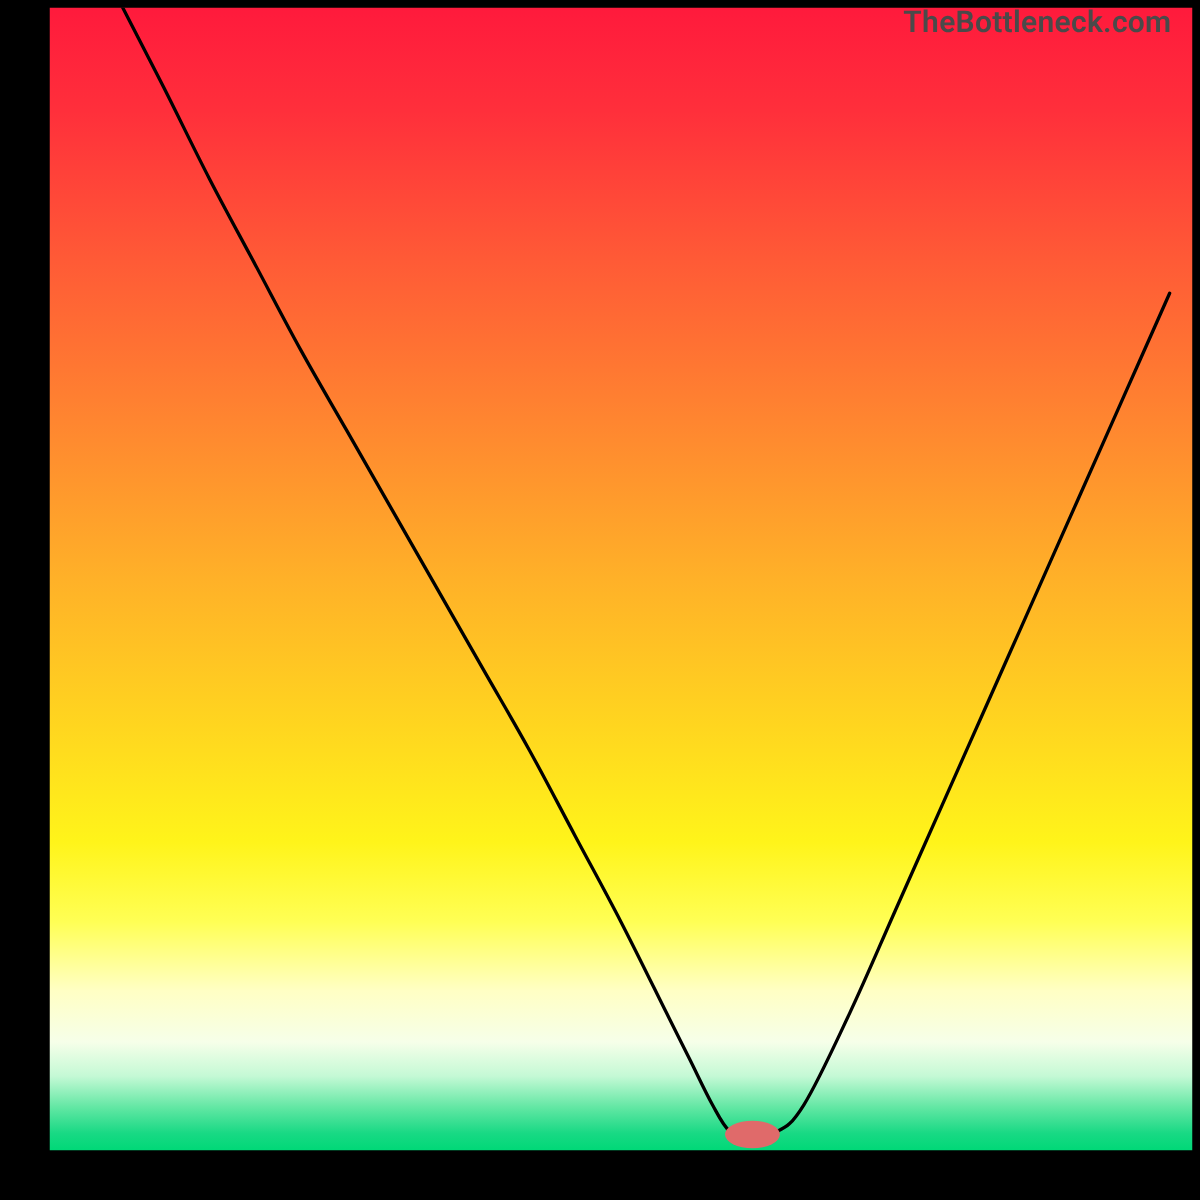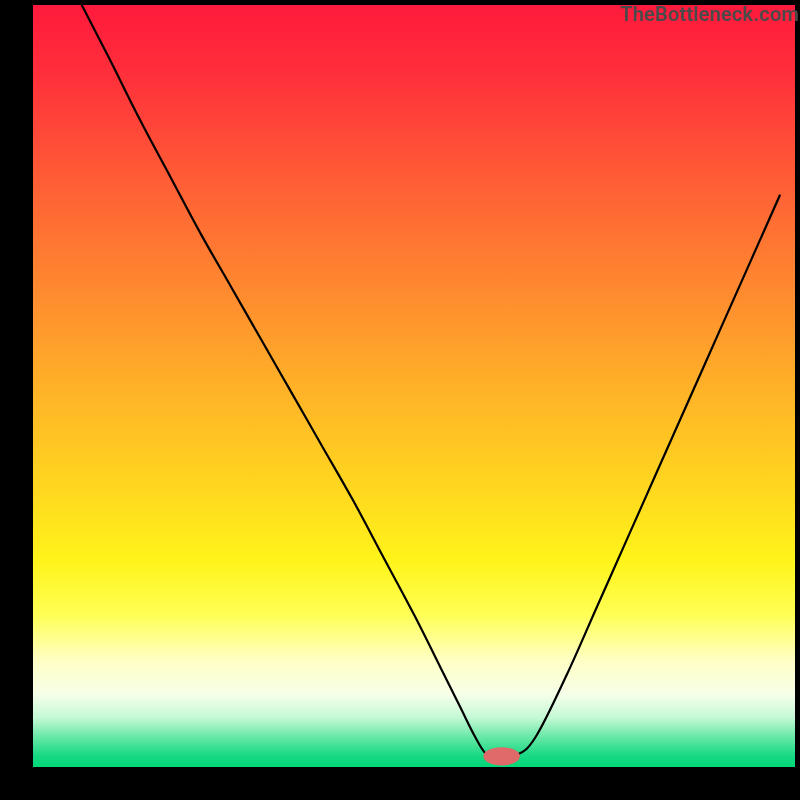--- a/index.html
+++ b/index.html
@@ -51,14 +51,14 @@
           <stop offset="96.2%" stop-color="#63e7a4"></stop>
           <stop offset="98.5%" stop-color="#18d984"></stop>
           <stop offset="100%" stop-color="#00d877"></stop>
         </linearGradient>
       </defs>
       <rect x="0" y="0" width="762" height="762" fill="url(#bg-grad)"></rect>
       <path d="M 48.768 0 C 53.70576 9.601199999999984, 65.77584 32.765999999999906, 76.2 53.33999999999992 C 86.62416 73.91399999999993, 95.70720000000001 93.04020000000007, 106.68 114.30000000000007 C 117.6528 135.55980000000008, 126.18719999999999 150.87599999999995, 137.16 171.44999999999993 C 148.1328 192.02399999999992, 156.6672 208.7118, 167.64000000000001 228.60000000000002 C 178.61280000000002 248.48820000000003, 187.1472 262.7376, 198.12 281.94 C 209.0928 301.1424, 217.6272 316.07759999999996, 228.6 335.28 C 239.5728 354.4824, 248.10720000000003 369.4176, 259.08000000000004 388.62 C 270.05280000000005 407.8224, 278.5872 422.7576, 289.56 441.96000000000004 C 300.5328 461.16240000000005, 309.06719999999996 475.4118, 320.03999999999996 495.3 C 331.01279999999997 515.1882, 339.54720000000003 531.8760000000001, 350.52000000000004 552.45 C 361.49280000000005 573.024, 370.0272 588.3402000000001, 381 609.6 C 391.9728 630.8598, 403.2504 654.1007999999999, 411.48 670.56 C 419.7096 687.0192, 421.2336 690.0672, 426.72 701.04 C 432.20640000000003 712.0128, 437.1594 722.87892, 441.96 731.52 C 446.76059999999995 740.16108, 449.2752 745.7541600000001, 453.39 749.046 C 457.5048 752.33784, 459.3336 749.67084, 464.82 749.808 C 470.3064 749.94516, 477.012 753.09984, 483.87 749.808 C 490.728 746.51616, 494.00460000000004 745.78464, 502.92 731.52 C 511.8354 717.25536, 522.4272 693.8771999999999, 533.4 670.56 C 544.3728 647.2428, 552.9072 626.6688, 563.88 601.98 C 574.8528 577.2912, 583.3872 558.0888, 594.36 533.4 C 605.3328 508.71119999999996, 613.8671999999999 489.5088, 624.8399999999999 464.82 C 635.8127999999999 440.1312, 644.3471999999999 420.9288, 655.3199999999999 396.24 C 666.2927999999999 371.5512, 674.8272000000001 352.34880000000004, 685.8000000000001 327.66 C 696.7728000000001 302.9712, 705.3072 283.7688, 716.28 259.08 C 727.2528 234.39119999999997, 741.2736 202.8444, 746.76 190.5" fill="none" stroke="#000000" stroke-width="2.2" stroke-linecap="round" stroke-linejoin="round"></path>
       <ellipse cx="468.63" cy="751.332" rx="18.288" ry="9.144" fill="#e06a6a"></ellipse>
     </svg>
 
-  <div class="watermark" style="right: 1px; top: 2px;">TheBottleneck.com</div>
+  <div class="watermark" style="right: 19px; top: 2px;">TheBottleneck.com</div>
 </div>
 
 </body></html>

